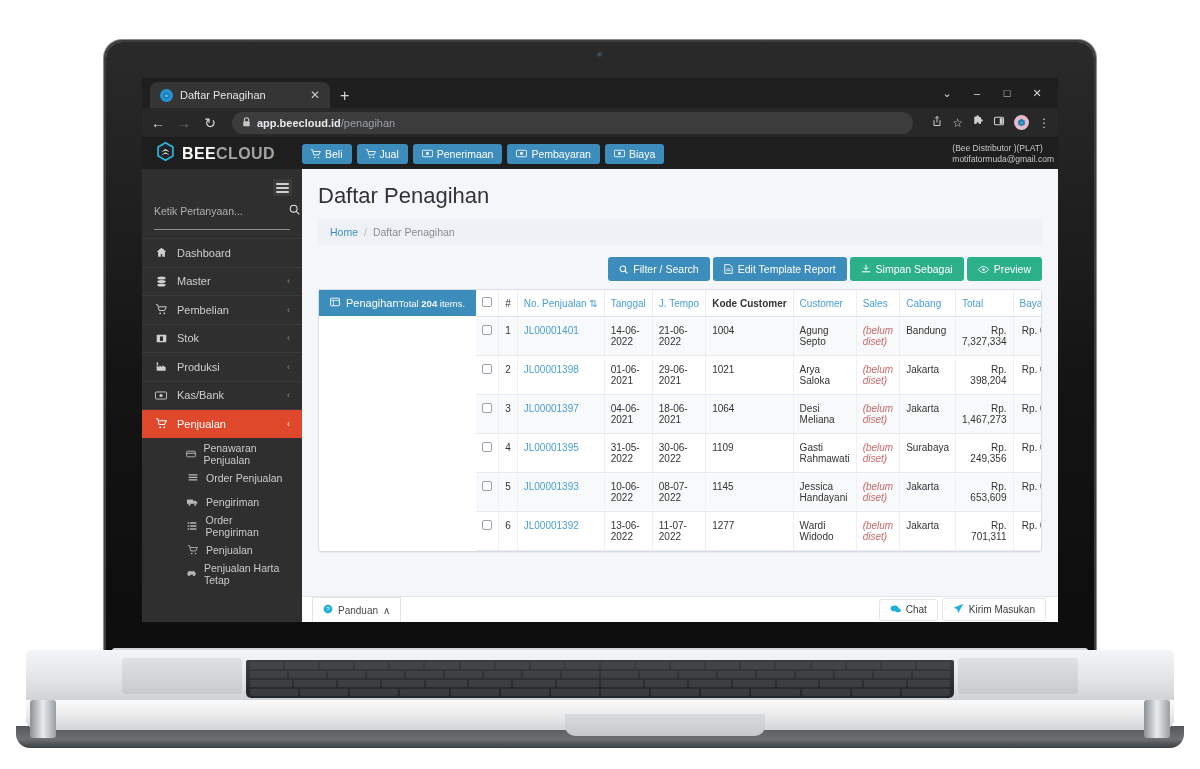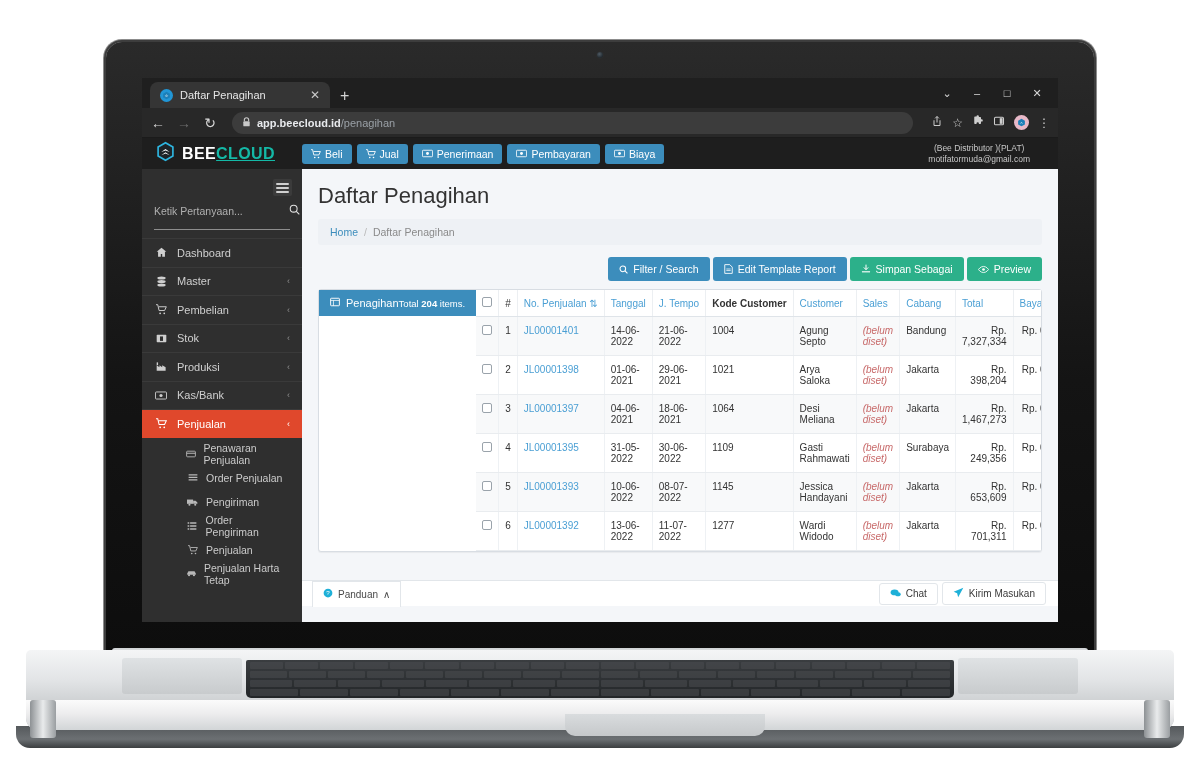--- a/index.html
+++ b/index.html
@@ -138,31 +138,31 @@
   .viewport { position:relative; height:484px; background:#fff; display:flex; flex-direction:column; }
 
   .app-header {
     height:31px; background:#1e1e1e; display:flex; align-items:center;
     flex:none; position:relative;
   }
   .brand {
     width:160px; display:flex; align-items:center; gap:7px; padding-left:14px; flex:none;
   }
   .brand-text { font-size:16px; font-weight:800; letter-spacing:.4px; color:#ffffff; }
-  .brand-text .cloud { color:#14b8a6;text-decoration:underline; }
+  .brand-text .cloud { color:#a3a3a3; }
   .topnav { display:flex; gap:5px; align-items:center; }
   .topbtn {
     background:#3c8dbc; color:#fff; font-size:10.5px;
     padding:4px 9px; border-radius:3px; display:flex; align-items:center; gap:4px;
     white-space:nowrap;
   }
   .topbtn svg { display:block; }
   .user-box {
-    position:absolute; right:28px; top:0; height:31px;
-    display:flex; flex-direction:column; justify-content:center; align-items:center;
+    position:absolute; right:4px; top:0; height:31px;
+    display:flex; flex-direction:column; justify-content:center; align-items:flex-start;
     color:#c9c9c9; line-height:1.25;
   }
   .user-box div { font-size:8.5px; }
 
   .app-body { flex:1; display:flex; min-height:0; }
 
   
   .sidebar {
     width:160px; flex:none; background:#2f2f2f; position:relative;
     display:flex; flex-direction:column; padding-top:6px;
@@ -263,21 +263,21 @@
   td.link a { color:#4a9fd4; text-decoration:none; }
   td.unset { color:#c86a6a; font-style:italic; }
   td.right { text-align:right; }
   td.center, th.center { text-align:center; }
   .cbx {
     width:10px; height:10px; border:1px solid #9aa3ab; border-radius:2px;
     background:#fff; display:inline-block;
   }
 
   .footbar {
-    position:absolute; left:0; right:0; bottom:16px; height:26px;
+    position:absolute; left:0; right:0; bottom:0; height:26px;
     background:#fff; border-top:1px solid #e2e6ea;
     display:flex; align-items:center; justify-content:space-between;
     padding:0 12px 0 0;
   }
   .panduan {
     background:#fff; border:1px solid #e2e6ea; border-bottom:none;
     height:26px; display:flex; align-items:center; gap:5px;
     padding:0 10px; font-size:10px; color:#4a4a4a; margin-left:10px;
   }
   .foot-right { display:flex; align-items:center; gap:4px; }

